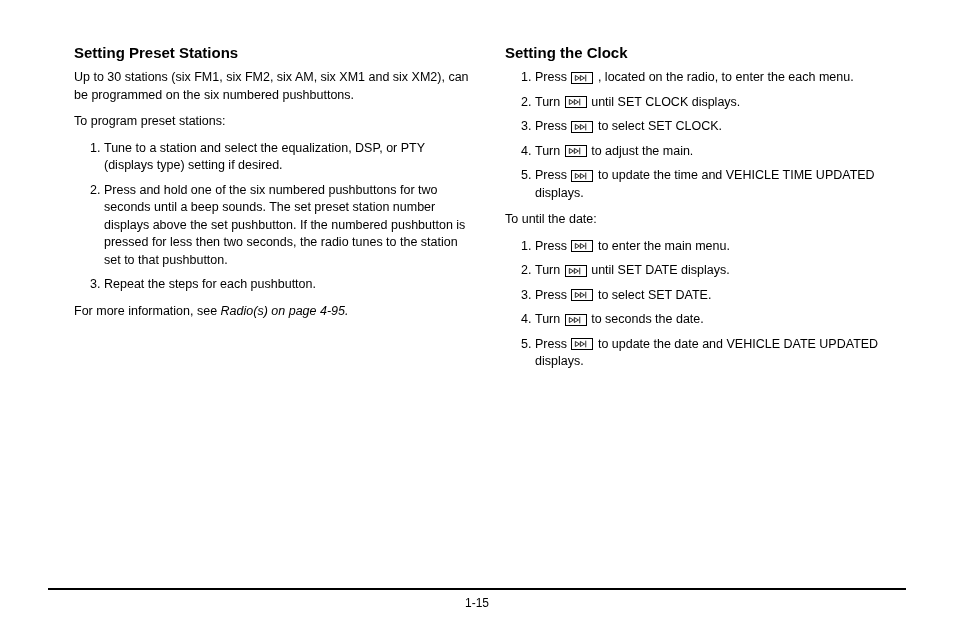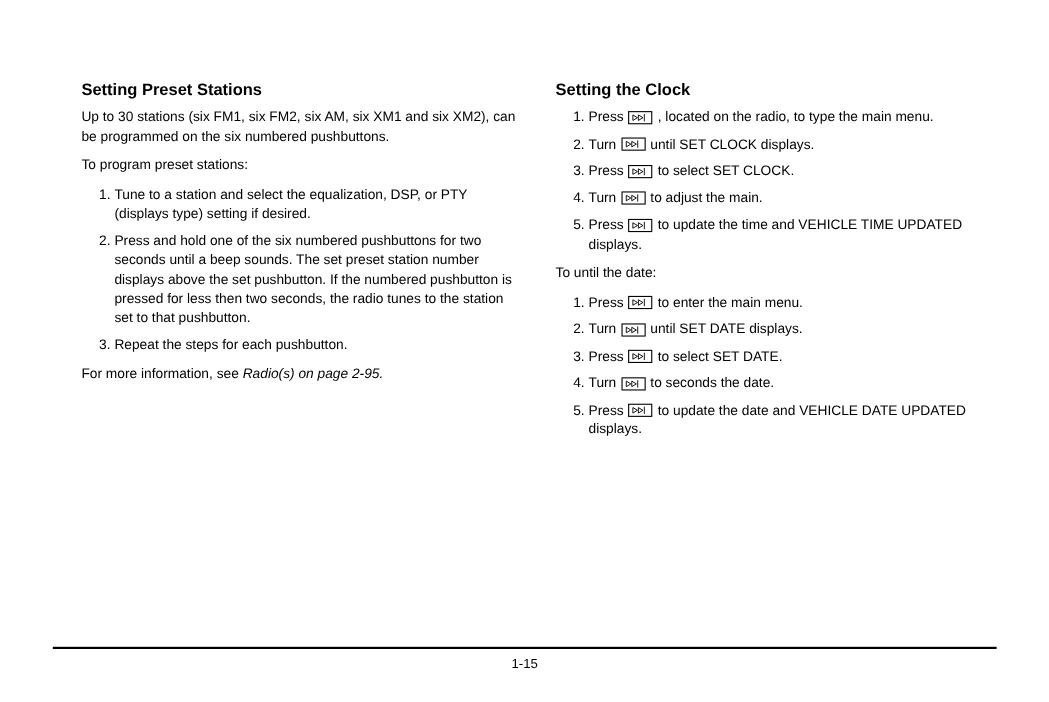--- a/index.html
+++ b/index.html
@@ -7,21 +7,21 @@
       margin: 0;
       padding: 0;
       background: #fff;
       color: #000;
       width: 954px;
       height: 638px;
       position: relative;
       box-sizing: border-box;
     }
     .page {
-      padding: 71px 48px 20px 74px;
+      padding: 42px 48px 20px 74px;
       box-sizing: border-box;
     }
     .columns {
       display: flex;
       gap: 30px;
     }
     .col {
       flex: 1;
       font-size: 12.5px;
       line-height: 1.4;
@@ -84,31 +84,31 @@
     <div class="col">
       <h2>Setting Preset Stations</h2>
       <p>Up to 30 stations (six FM1, six FM2, six AM, six XM1 and six XM2), can be programmed on the six numbered pushbuttons.</p>
       <p>To program preset stations:</p>
       <ol>
         <li>Tune to a station and select the equalization, DSP, or PTY (displays type) setting if desired.</li>
         <li>Press and hold one of the six numbered pushbuttons for two seconds until a beep sounds. The set preset station number displays above the set pushbutton. If the numbered pushbutton is pressed for less then two seconds, the radio tunes to the station set to that pushbutton.</li>
         <li>Repeat the steps for each pushbutton.</li>
       </ol>
       <p>
-        <span>For more information, see </span><span class="ref">Radio(s) on page 2-95.</span><span></span>
+        <span>For more information, see </span><span class="ref">Radio(s) on page 4-95.</span><span></span>
       </p>
     </div>
 
     <div class="col">
       <h2>Setting the Clock</h2>
       <ol id="time-steps">
           <li><span>Press </span><span class="icon-btn"><svg viewBox="0 0 22 12">
                 <path d="M3 3 L8 6 L3 9 Z M9 3 L14 6 L9 9 Z" fill="none" stroke="#000" stroke-width="1"></path>
                 <line x1="15.5" y1="2" x2="15.5" y2="10" stroke="#000" stroke-width="1"></line>
-              </svg></span><span> , located on the radio, to type the main menu.</span></li>
+              </svg></span><span> , located on the radio, to enter the each menu.</span></li>
           <li><span>Turn </span><span class="icon-btn"><svg viewBox="0 0 22 12">
                 <path d="M3 3 L8 6 L3 9 Z M9 3 L14 6 L9 9 Z" fill="none" stroke="#000" stroke-width="1"></path>
                 <line x1="15.5" y1="2" x2="15.5" y2="10" stroke="#000" stroke-width="1"></line>
               </svg></span><span> until SET CLOCK displays.</span></li>
           <li><span>Press </span><span class="icon-btn"><svg viewBox="0 0 22 12">
                 <path d="M3 3 L8 6 L3 9 Z M9 3 L14 6 L9 9 Z" fill="none" stroke="#000" stroke-width="1"></path>
                 <line x1="15.5" y1="2" x2="15.5" y2="10" stroke="#000" stroke-width="1"></line>
               </svg></span><span> to select SET CLOCK.</span></li>
           <li><span>Turn </span><span class="icon-btn"><svg viewBox="0 0 22 12">
                 <path d="M3 3 L8 6 L3 9 Z M9 3 L14 6 L9 9 Z" fill="none" stroke="#000" stroke-width="1"></path>

